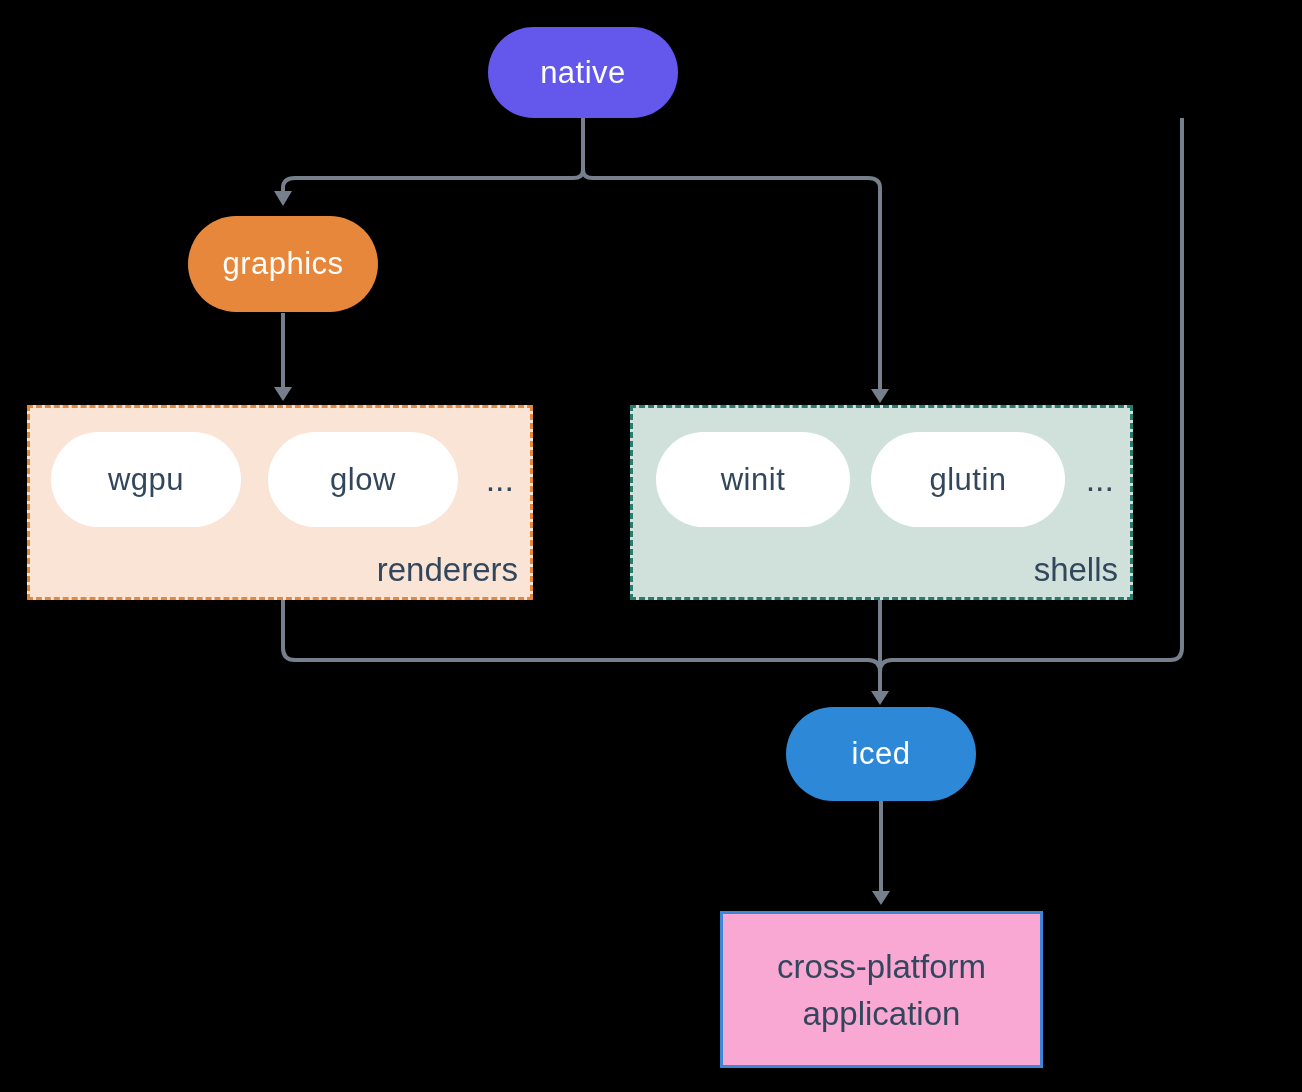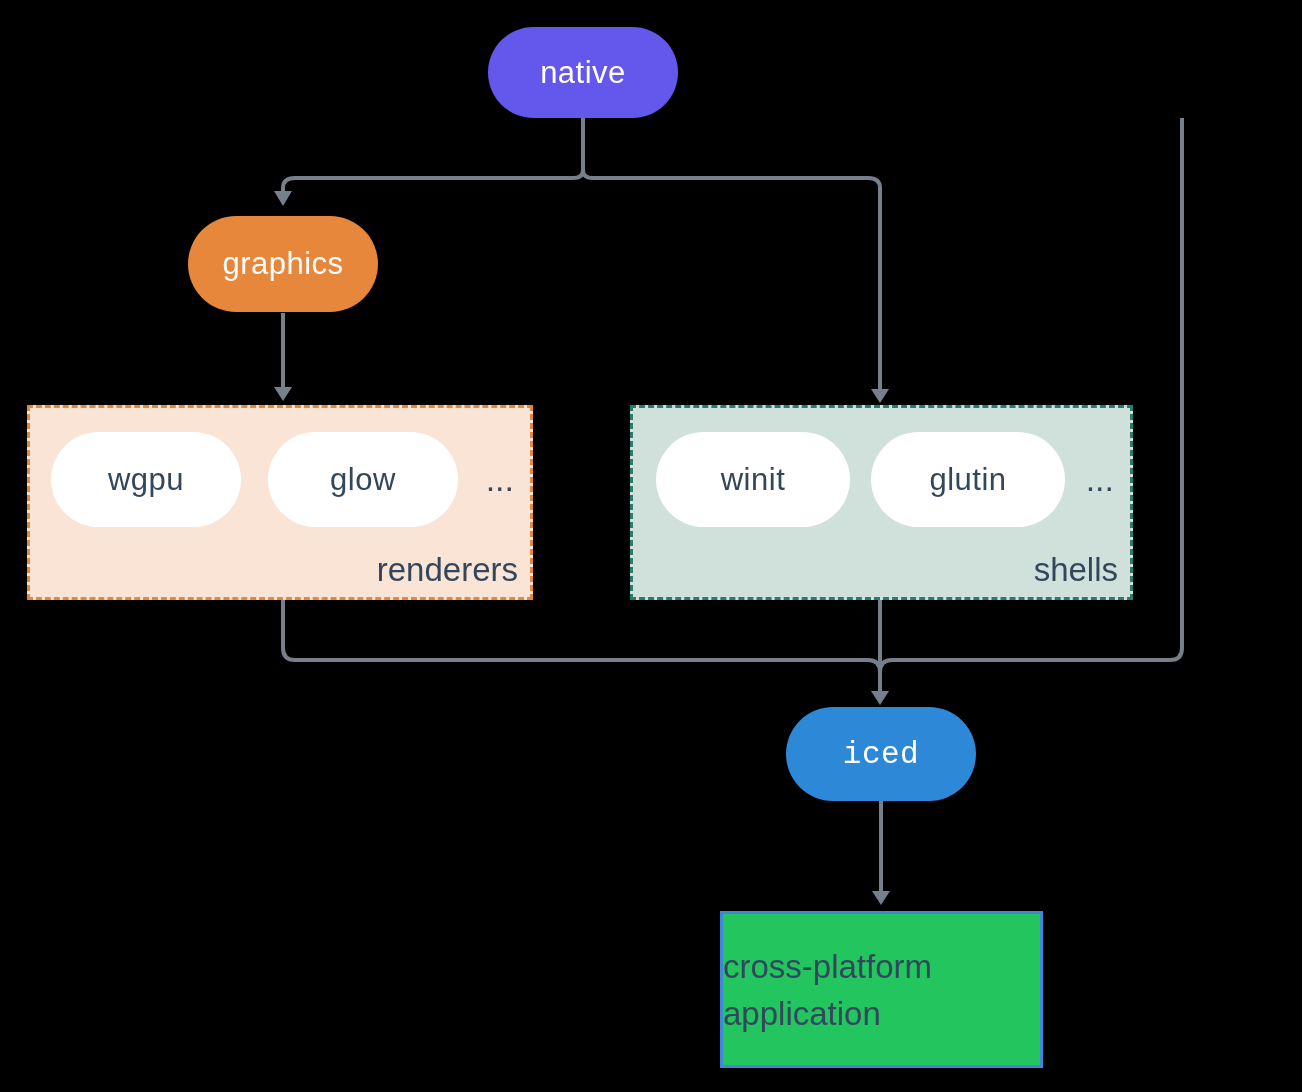--- a/index.html
+++ b/index.html
@@ -27,21 +27,21 @@
     letter-spacing: 0.5px;
   }
   .pill-purple { background: #6357ec; color: #ffffff; }
   .pill-orange { background: #e6873c; color: #ffffff; align-items: center; }
   .pill-blue   { background: #2e88d8; color: #ffffff; }
   .pill-white  { background: #ffffff; color: #33475c; }
 
   .node-native   { left: 488px; top: 27px;  width: 190px; height: 91px; }
   .node-web      { left: 1087px; top: 27px; width: 190px; height: 91px; }
   .node-graphics { left: 188px; top: 216px; width: 190px; height: 96px; }
-  .node-iced     { left: 786px; top: 707px; width: 190px; height: 94px; font-family: Liberation Mono, monospace; }
+  .node-iced     { left: 786px; top: 707px; width: 190px; height: 94px; }
 
   .group {
     position: absolute;
     top: 405px; height: 195px;
     border: 3px dashed;
   }
   .group-renderers {
     left: 27px; width: 506px;
     background: #fae4d6;
     border-color: #e6873c;
@@ -68,24 +68,24 @@
   .group-label {
     position: absolute;
     right: 12px; bottom: 8px;
     font-size: 33px;
     color: #33475c;
   }
   .app-box {
     position: absolute;
     left: 720px; top: 911px;
     width: 323px; height: 157px;
-    background: #22c55e;
+    background: #f9a8d4;
     border: 3px solid #3e86d8;
     display: flex; flex-direction: column;
-    align-items: flex-start; justify-content: center;
+    align-items: center; justify-content: center;
     font-size: 33px; line-height: 47px;
     color: #33475c;
   }
 </style>
 </head>
 <body>
 
 <div class="canvas">
 
   <svg class="connectors" viewBox="0 0 1302 1092" xmlns="http://www.w3.org/2000/svg" fill="none" stroke="#75808c" stroke-width="4" stroke-linejoin="round">

